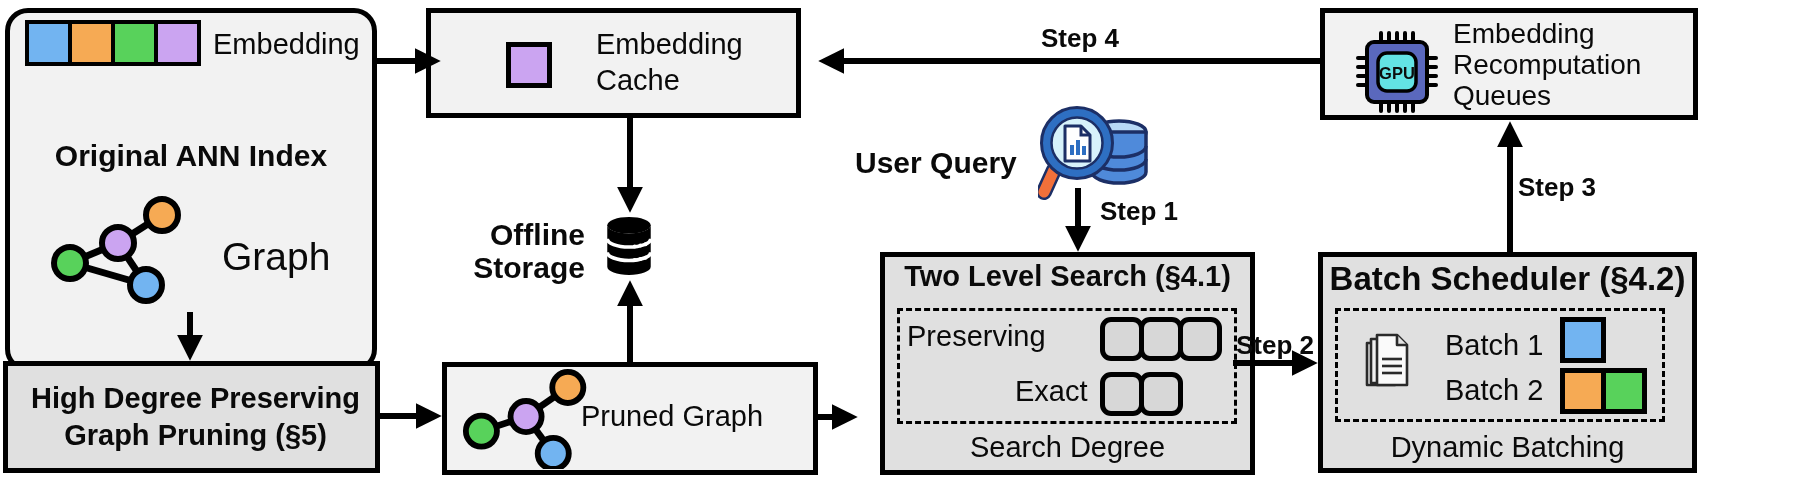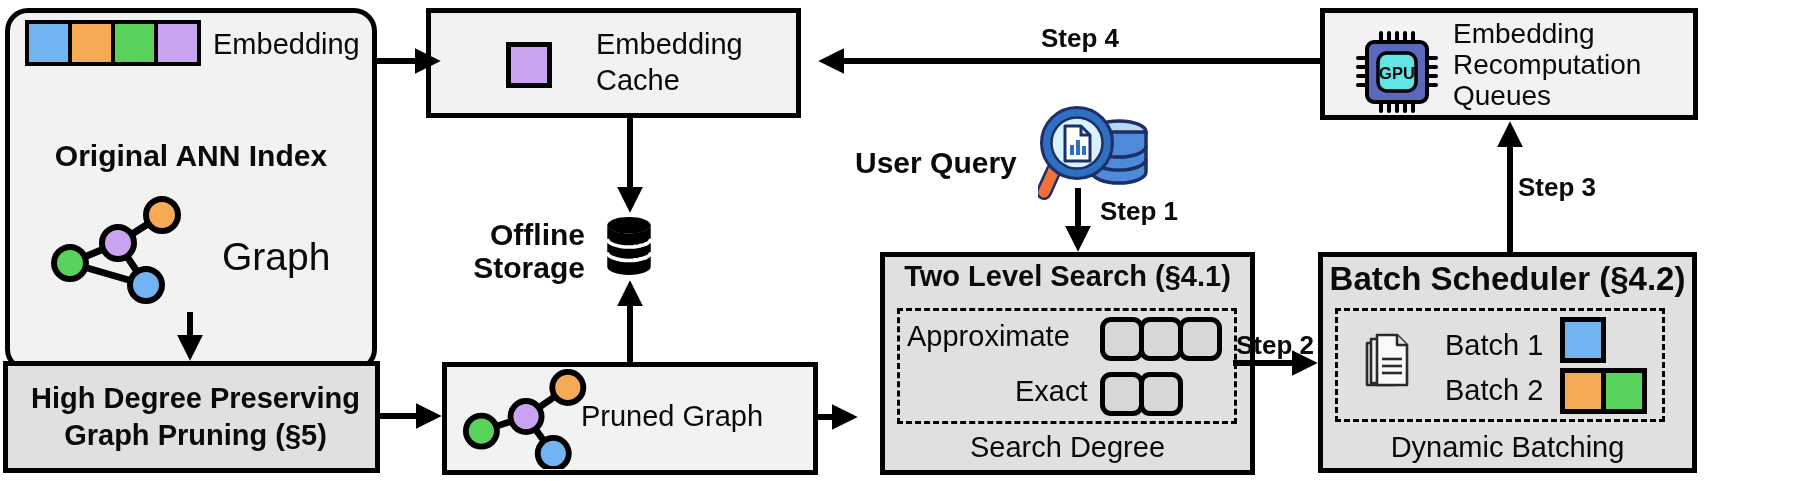--- a/index.html
+++ b/index.html
@@ -161,21 +161,21 @@
         <circle cx="95" cy="88" r="16" fill="#72B4F1"></circle>
         <circle cx="67" cy="50" r="16" fill="#CBA4F1"></circle>
       </g>
     </svg>
     <div class="abs" id="pruned-label">Pruned Graph</div>
   </div>
 
   <div class="box dark" id="box-tls">
     <div class="abs" id="tls-title">Two Level Search (§4.1)</div>
     <div class="abs" id="tls-dash"></div>
-    <div class="abs" id="tls-approx-label">Approximate</div>
+    <div class="abs" id="tls-approx-label">Preserving</div>
     <div class="abs" id="tls-approx-queues">
       <span class="qsq"></span>
       <span class="qsq"></span>
       <span class="qsq"></span>
     </div>
     <div class="abs" id="tls-exact-label">Exact</div>
     <div class="abs" id="tls-exact-queues">
       <span class="qsq"></span>
       <span class="qsq"></span>
     </div>

